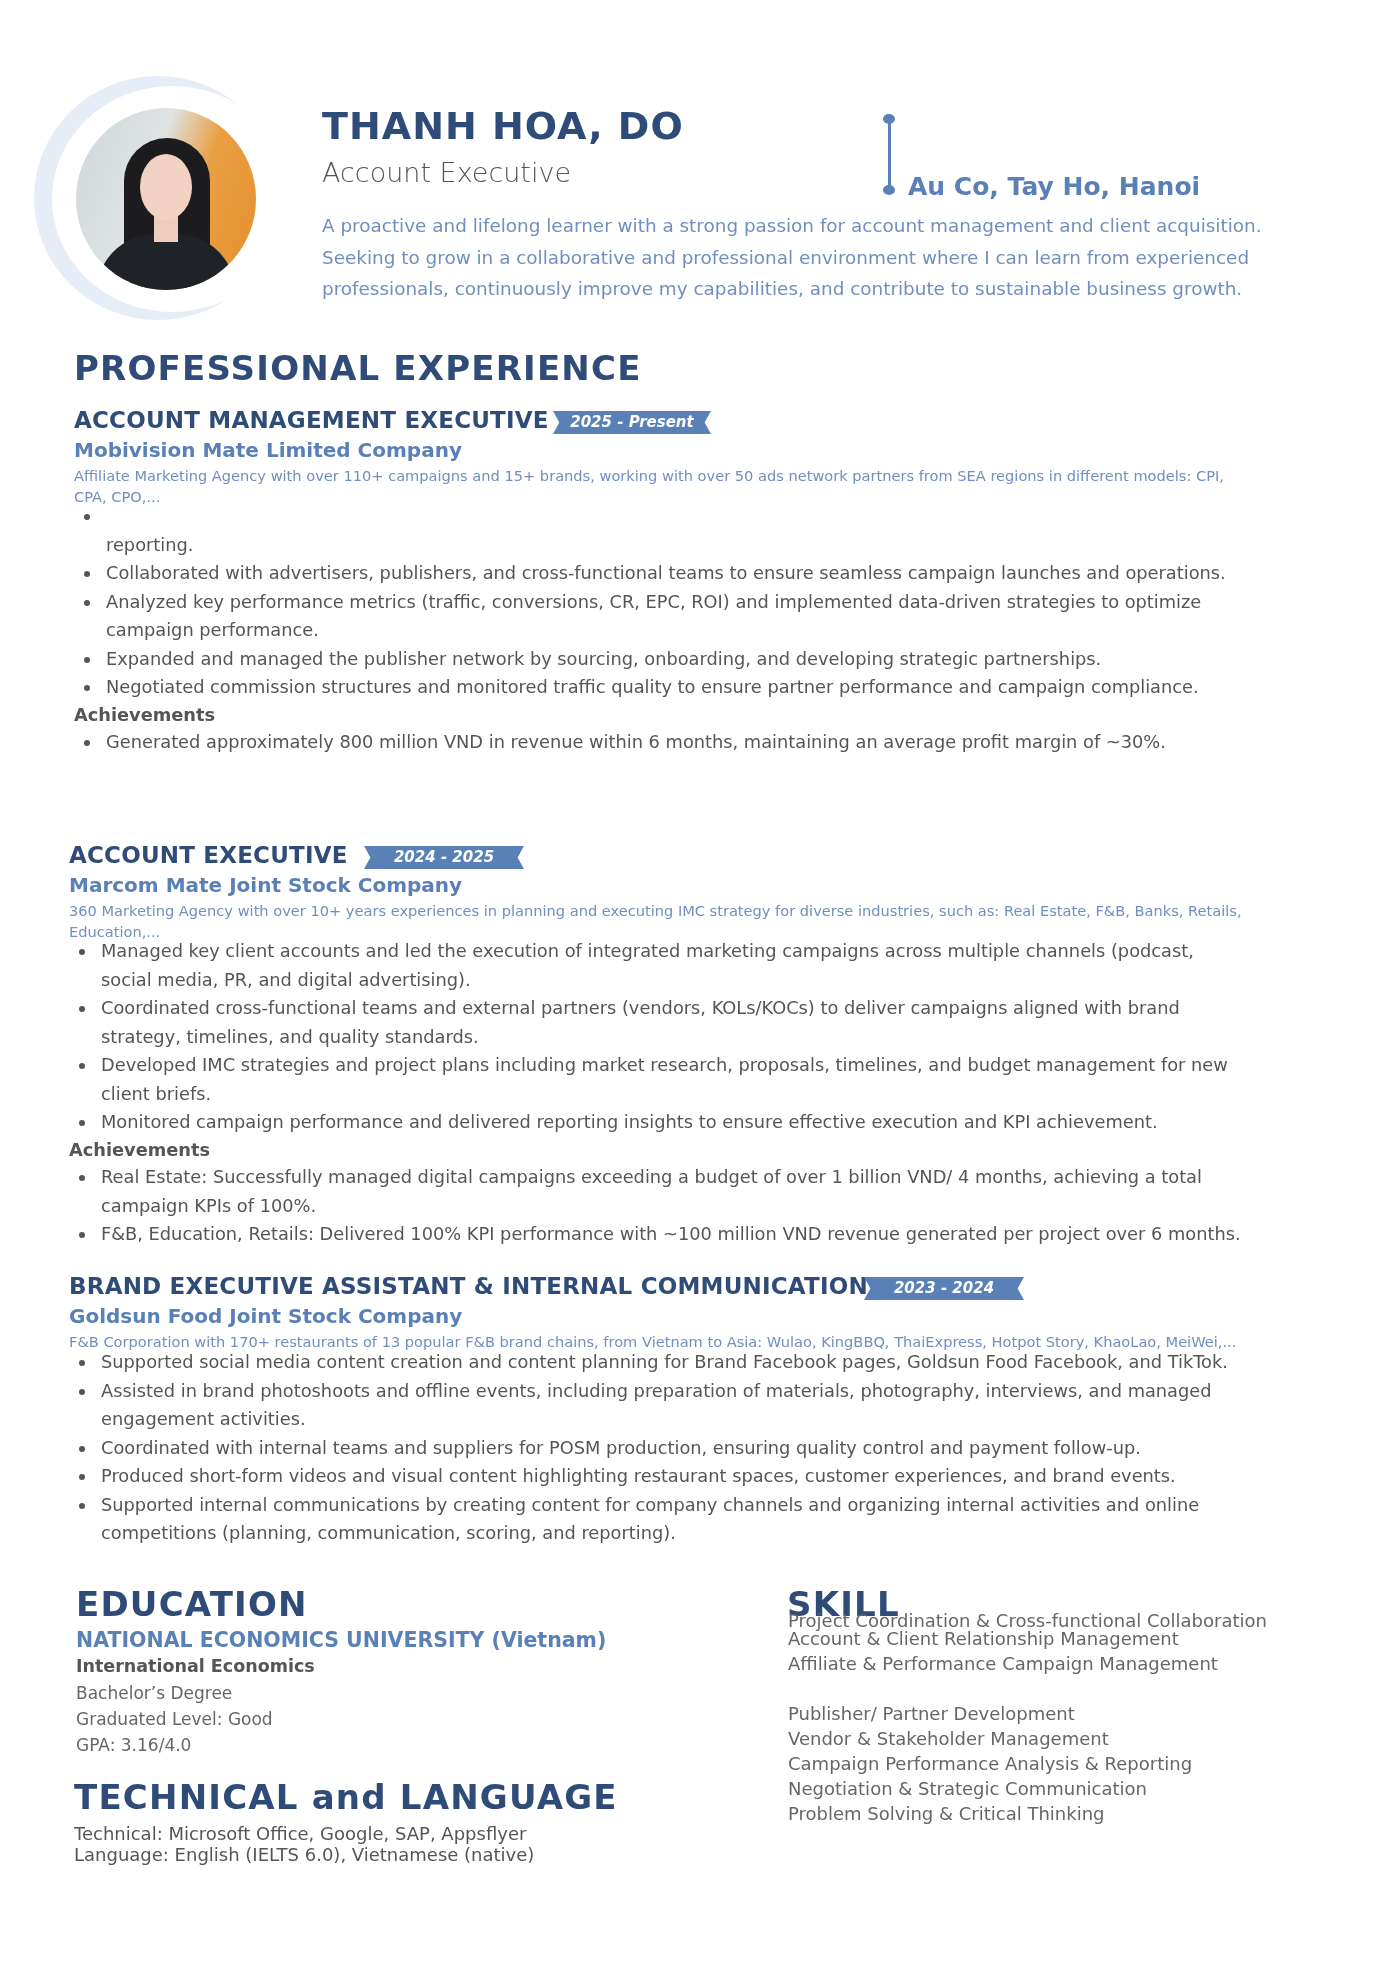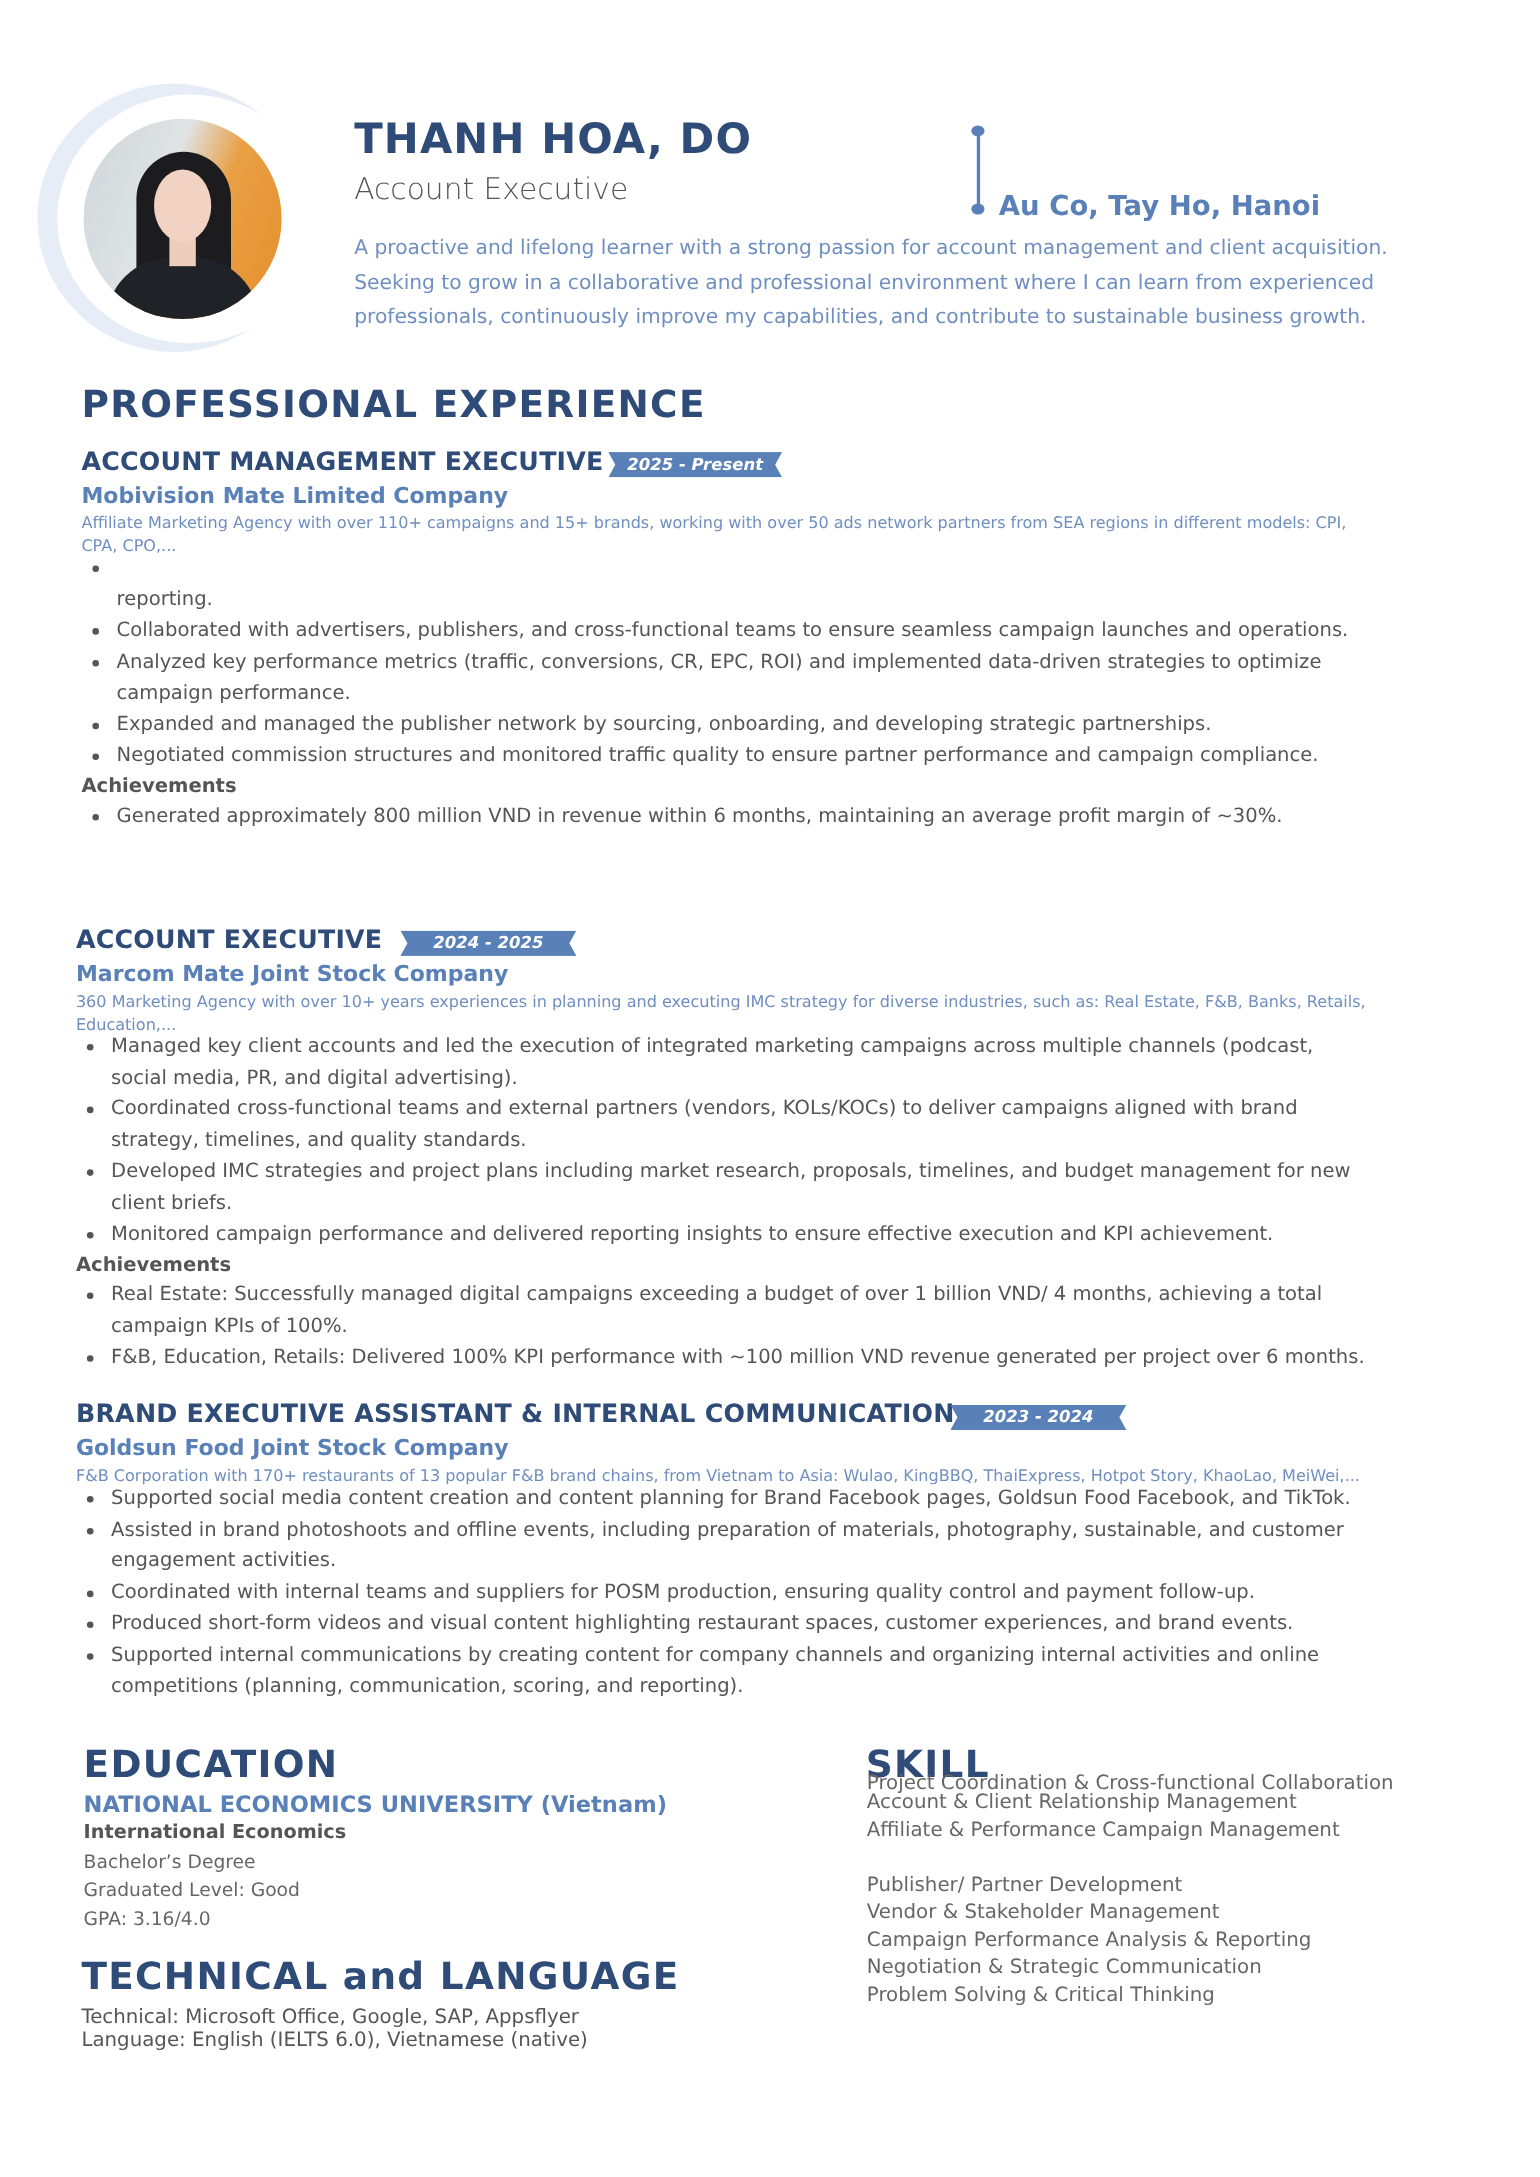--- a/index.html
+++ b/index.html
@@ -137,21 +137,21 @@
   <div class="job-head">
     <span class="job-title" style="left:69px;">BRAND EXECUTIVE ASSISTANT &amp; INTERNAL COMMUNICATION</span>
     <span class="ribbon" style="left:864px; width:160px;">2023 - 2024</span>
   </div>
   <div class="company" style="left:69px; top:31px;">Goldsun Food Joint Stock Company</div>
   <div class="desc" style="left:69px; top:58px;">
     <div style="white-space:nowrap;">F&amp;B Corporation with 170+ restaurants of 13 popular F&amp;B brand chains, from Vietnam to Asia: Wulao, KingBBQ, ThaiExpress, Hotpot Story, KhaoLao, MeiWei,...</div>
   </div>
   <ul class="bullets" style="left:69px; top:75px;">
     <li><span>Supported social media content creation and content planning for Brand Facebook pages, Goldsun Food Facebook, and TikTok.</span></li>
-    <li><span>Assisted in brand photoshoots and offline events, including preparation of materials, photography, sustainable, and customer</span><br><span>engagement activities.</span></li>
+    <li><span>Assisted in brand photoshoots and offline events, including preparation of materials, photography, interviews, and managed</span><br><span>engagement activities.</span></li>
     <li><span>Coordinated with internal teams and suppliers for POSM production, ensuring quality control and payment follow-up.</span></li>
     <li><span>Produced short-form videos and visual content highlighting restaurant spaces, customer experiences, and brand events.</span></li>
     <li><span>Supported internal communications by creating content for company channels and organizing internal activities and online</span><br><span>competitions (planning, communication, scoring, and reporting).</span></li>
   </ul>
 </div>
 
 <div class="section-title" style="left:76px; top:1584px;">EDUCATION</div>
 <div class="edu-school">NATIONAL ECONOMICS UNIVERSITY (Vietnam)</div>
 <div class="edu-major">International Economics</div>
 <div class="edu-line" style="top:1683px;">Bachelor’s Degree</div>

